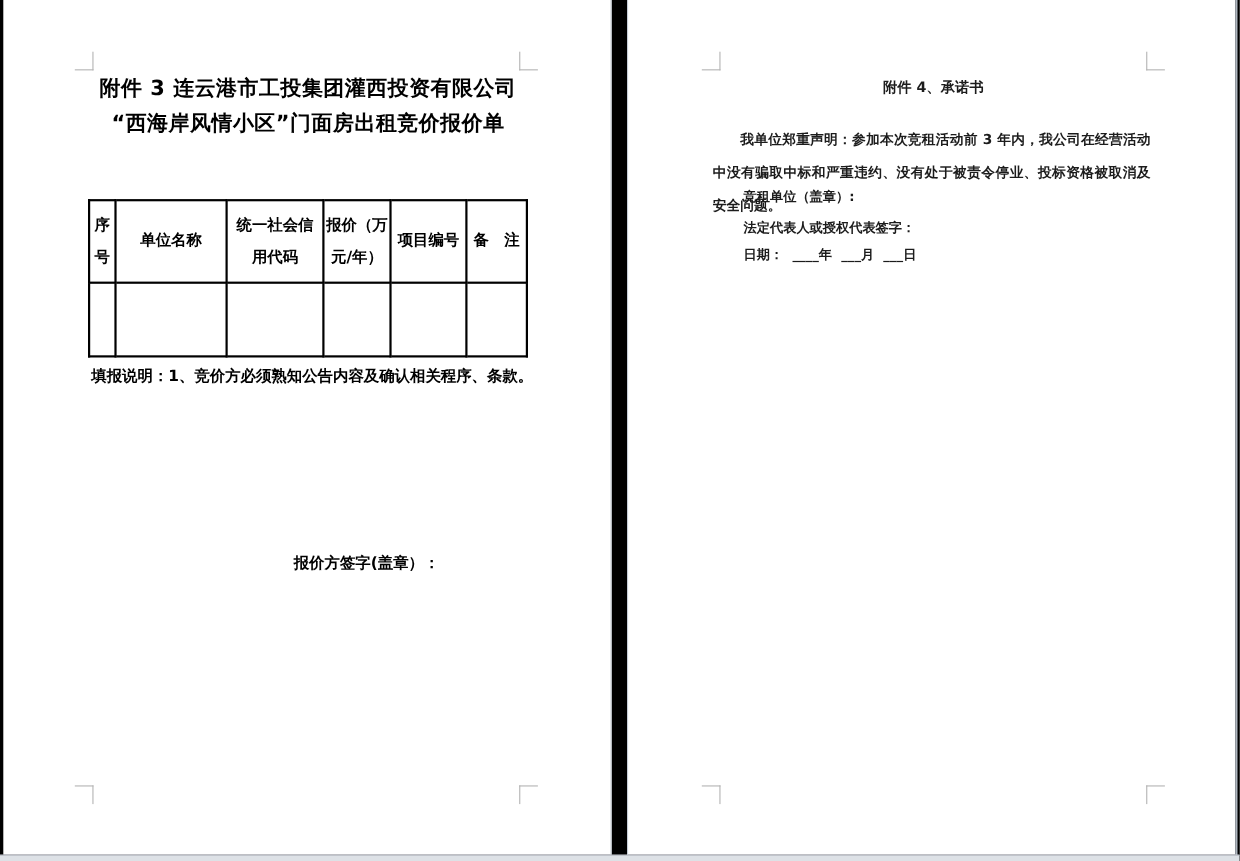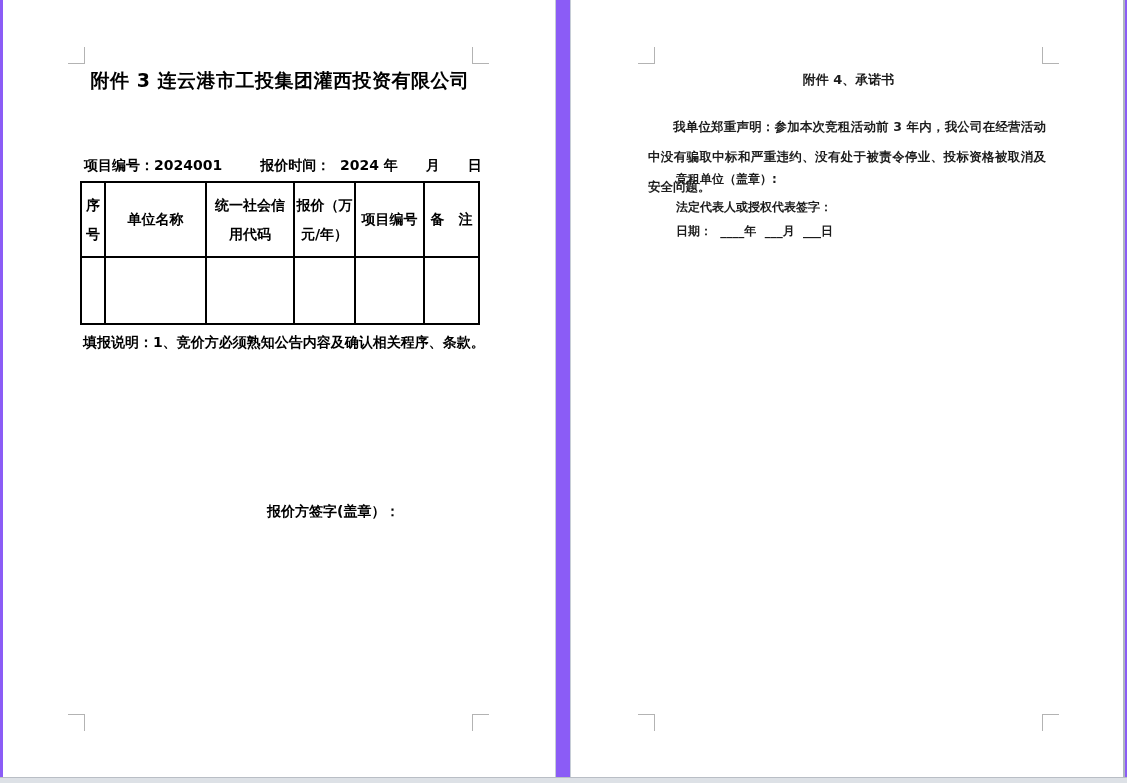--- a/index.html
+++ b/index.html
@@ -1,21 +1,21 @@
 <!DOCTYPE html>
 <html><head>
 <meta charset="utf-8">
 <style>
   * { margin:0; padding:0; box-sizing:border-box; }
   html,body { width:1127px; height:783px; }
   body { font-family:"DejaVu Sans", sans-serif; }
 
   .workspace {
     position:relative; width:1127px; height:783px;
-    background:#8b5cf6; overflow:hidden;
+    background:#000000; overflow:hidden;
   }
 
   .doc-page {
     position:absolute; top:0; width:553px; height:777px;
     background:#ffffff;
   }
   .page-left  { left:3px;  border-right:1px solid #c6cdd6; }
   .page-right { left:570px; border-left:1px solid #c6cdd6;text-decoration:underline; }
 
   
@@ -91,26 +91,23 @@
 
   <div class="doc-page page-left">
 
     <div class="crop crop-tl" style="left:65px;  top:47px;"></div>
     <div class="crop crop-tr" style="left:469px; top:47px;"></div>
     <div class="crop crop-bl" style="left:65px;  top:714px;"></div>
     <div class="crop crop-br" style="left:469px; top:714px;"></div>
 
     <div class="p1-title">
       <div>附件 3 连云港市工投集团灌西投资有限公司</div>
+      <div>“西海岸风情小区”门面房出租竞价报价单</div>
     </div>
 
-    <div class="p1-meta">
-      <span>项目编号：2024001</span>
-      <span>报价时间：  2024 年　　月　　日</span>
-    </div>
 
     <table class="p1-table">
       <colgroup>
         <col style="width:24px">
           <col style="width:101px">
           <col style="width:88px">
         <col style="width:61px">
           <col style="width:69px">
           <col style="width:55px">
       </colgroup>

